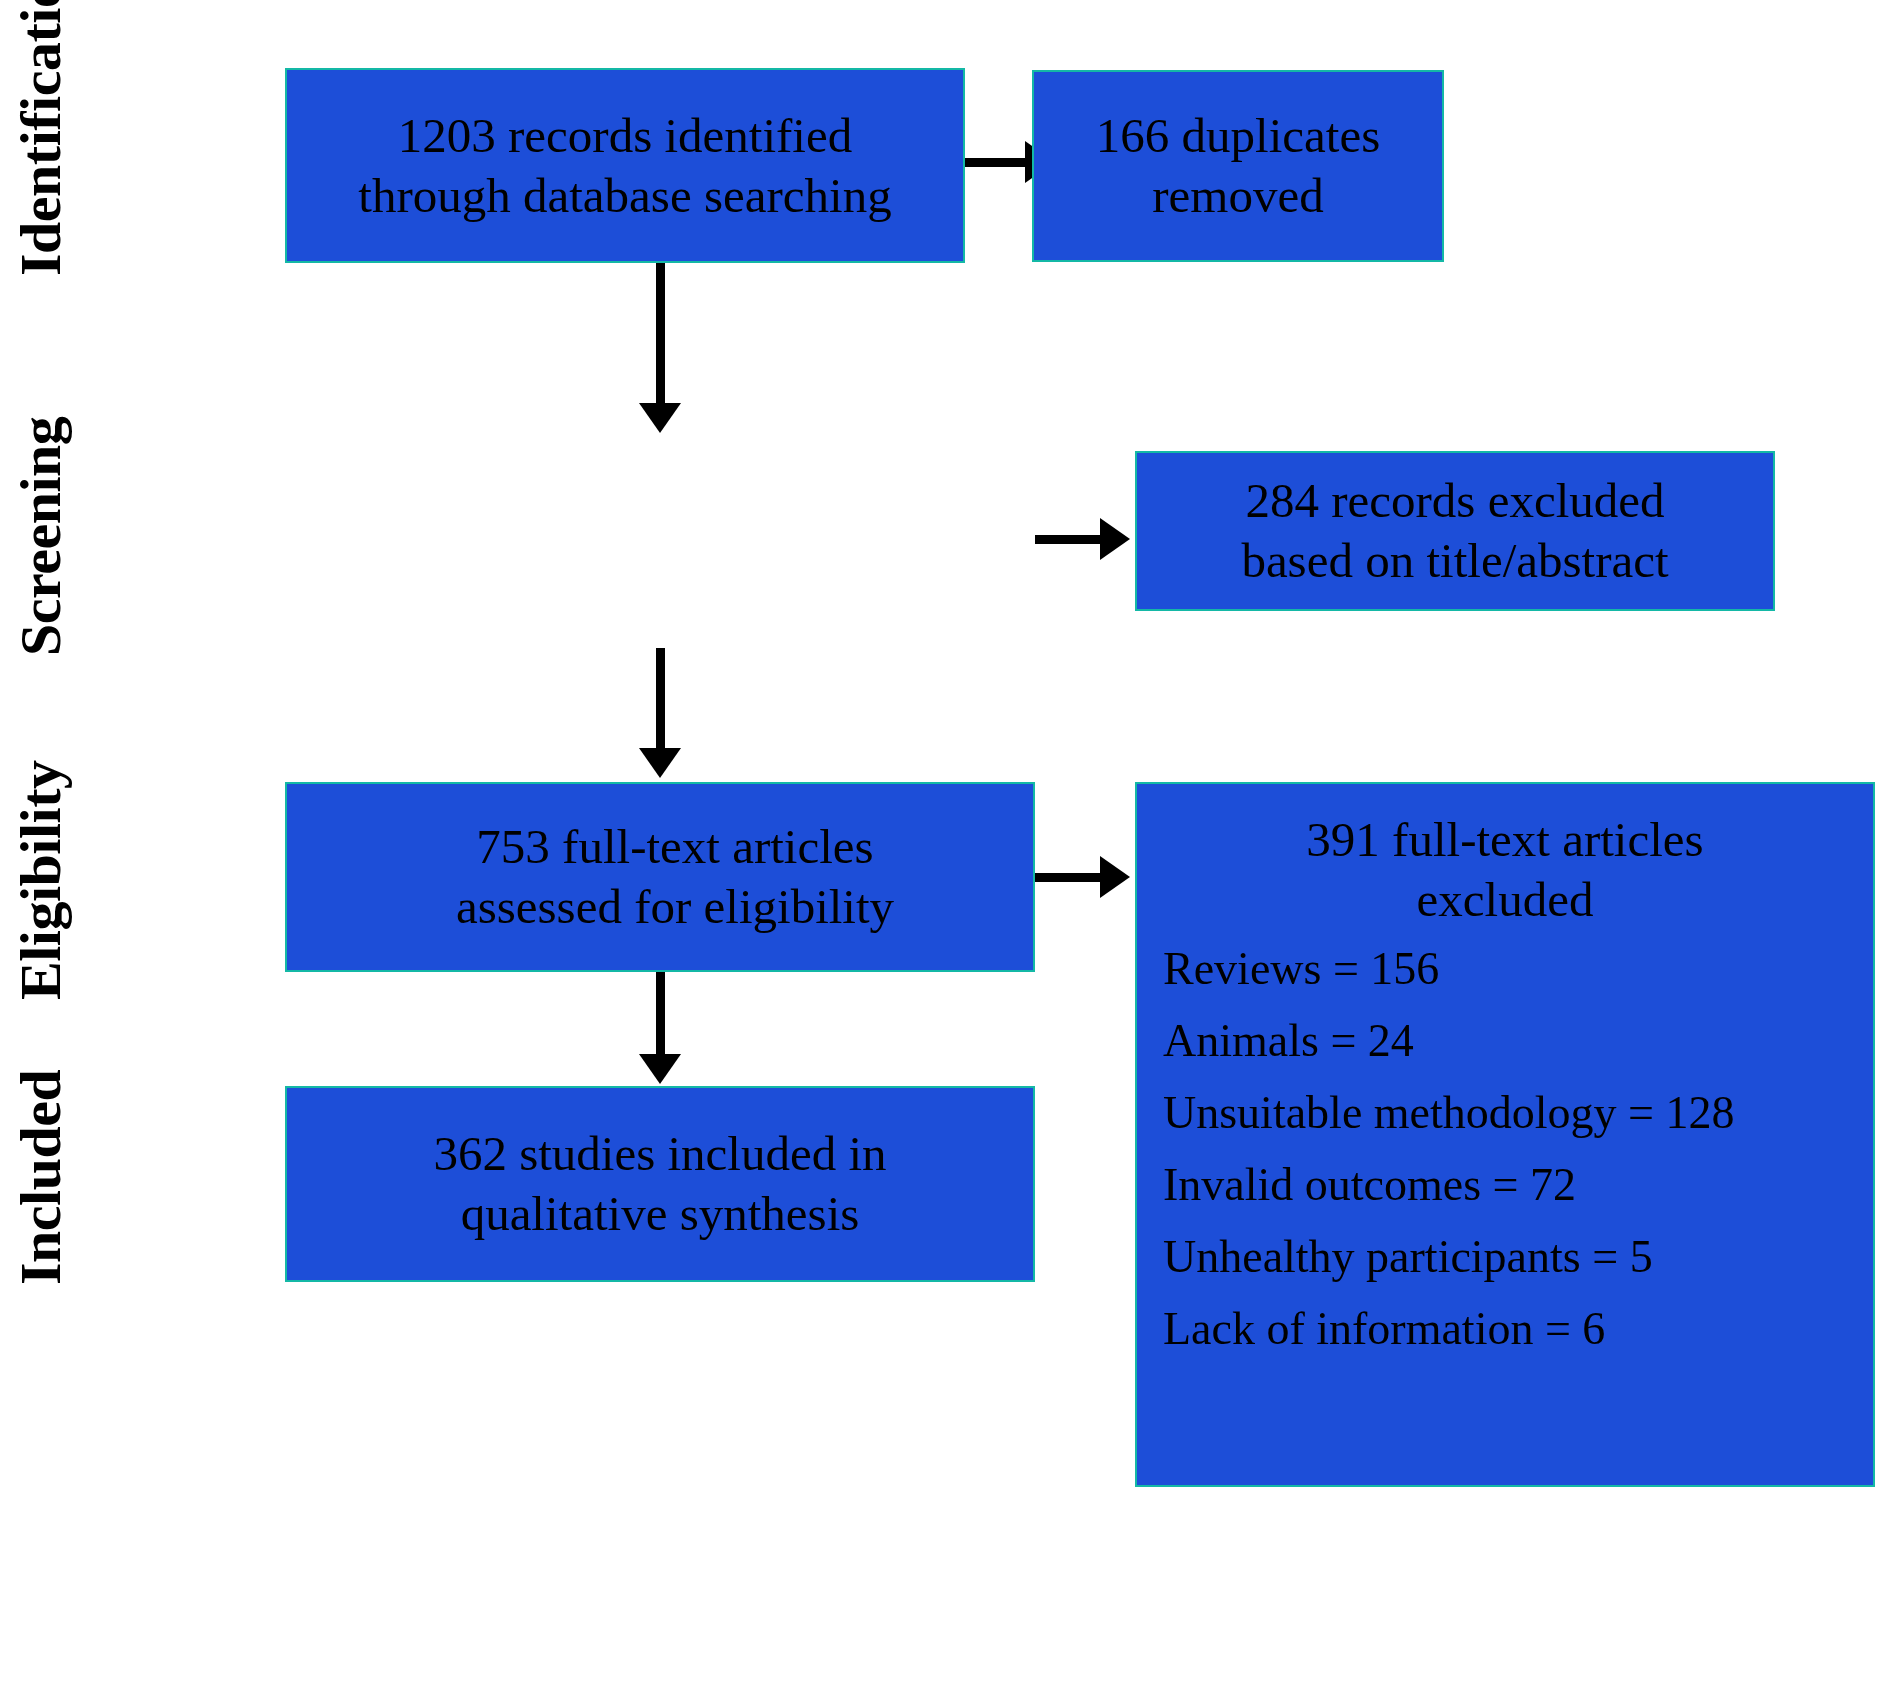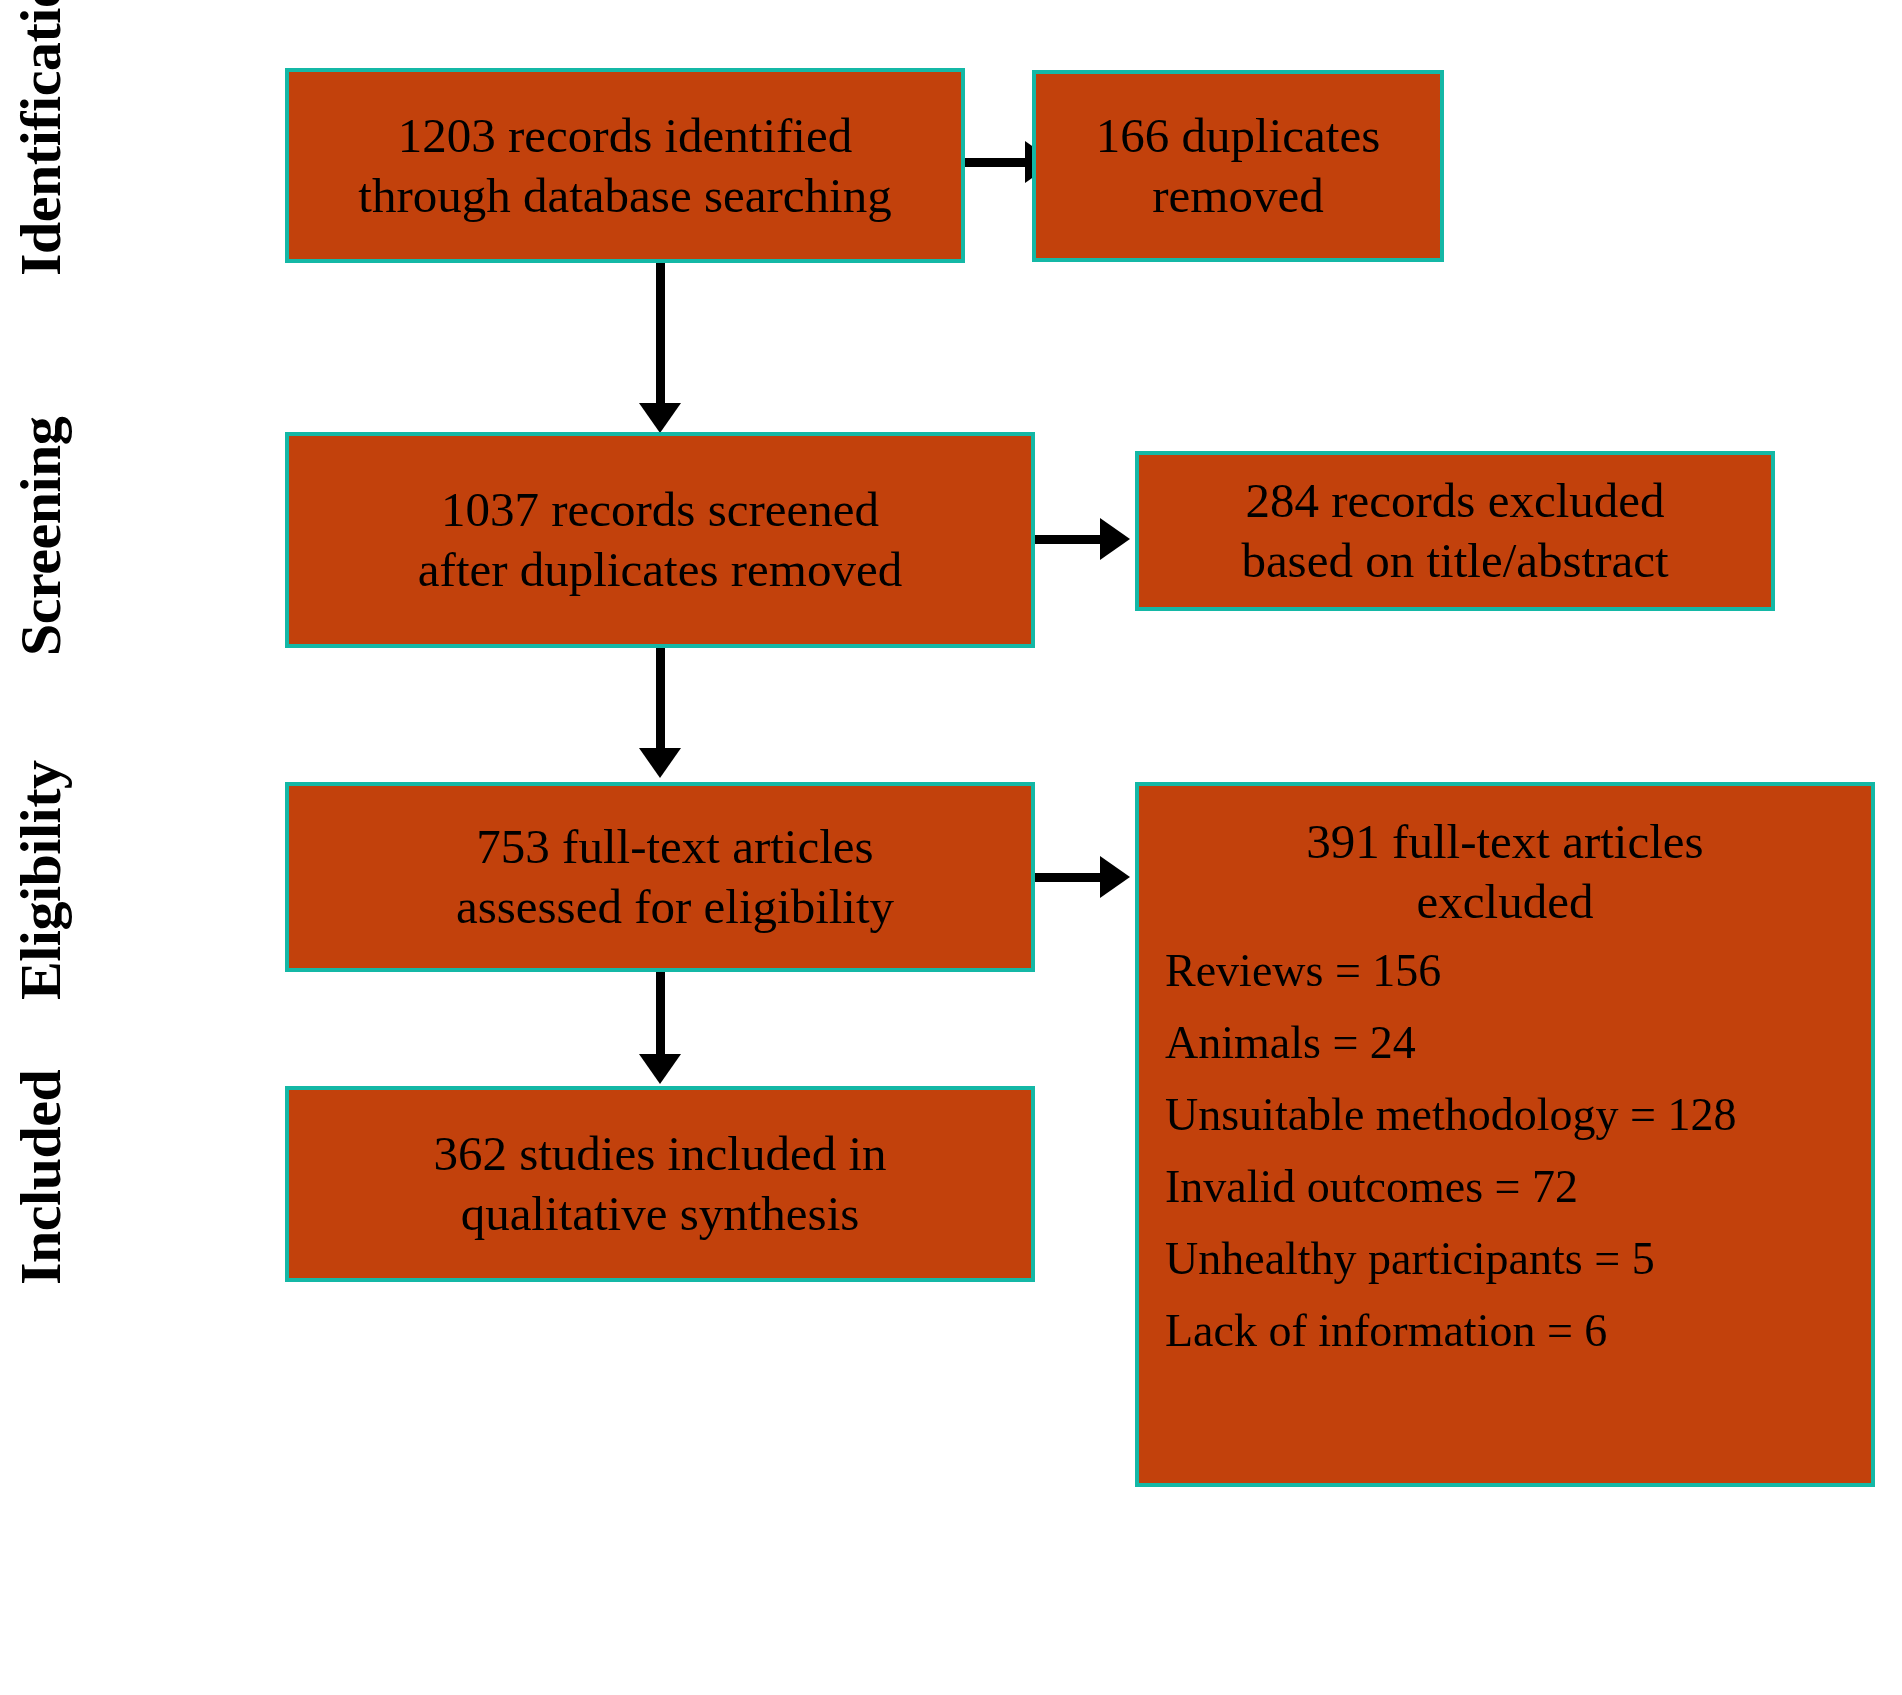--- a/index.html
+++ b/index.html
@@ -28,22 +28,22 @@
     white-space: nowrap;
     transform-origin: left top;
     transform: rotate(-90deg);
     color: #000;
   }
 
   
   .box {
     position: absolute;
     box-sizing: border-box;
-    border: 4px solid #14b8a6;
-    background: #c2410c;
+    border: 2px solid #14b8a6;
+    background: #1d4ed8;
     display: flex;
     flex-direction: column;
     align-items: center;
     justify-content: center;
     text-align: center;
     font-size: 49px;
     line-height: 1.22;
   }
   .box .line { display: block; white-space: nowrap; }
 
@@ -115,24 +115,20 @@
   <div class="arrow-right" style="left:1025px; top:141px;"></div>
 
   <div class="box" style="left:1032px; top:70px; width:412px; height:192px;">
     <span class="line">166 duplicates</span>
     <span class="line">removed</span>
   </div>
 
   <div class="vline" style="left:656px; top:263px; width:9px; height:140px;"></div>
   <div class="arrow-down" style="left:639px; top:403px;"></div>
 
-  <div class="box" style="left:285px; top:432px; width:750px; height:216px;">
-    <span class="line">1037 records screened</span>
-    <span class="line">after duplicates removed</span>
-  </div>
 
   <div class="hline" style="left:1035px; top:535px; width:65px; height:9px;"></div>
   <div class="arrow-right" style="left:1100px; top:518px;"></div>
 
   <div class="box" style="left:1135px; top:451px; width:640px; height:160px;">
     <span class="line">284 records excluded</span>
     <span class="line">based on title/abstract</span>
   </div>
 
   <div class="vline" style="left:656px; top:648px; width:9px; height:100px;"></div>

